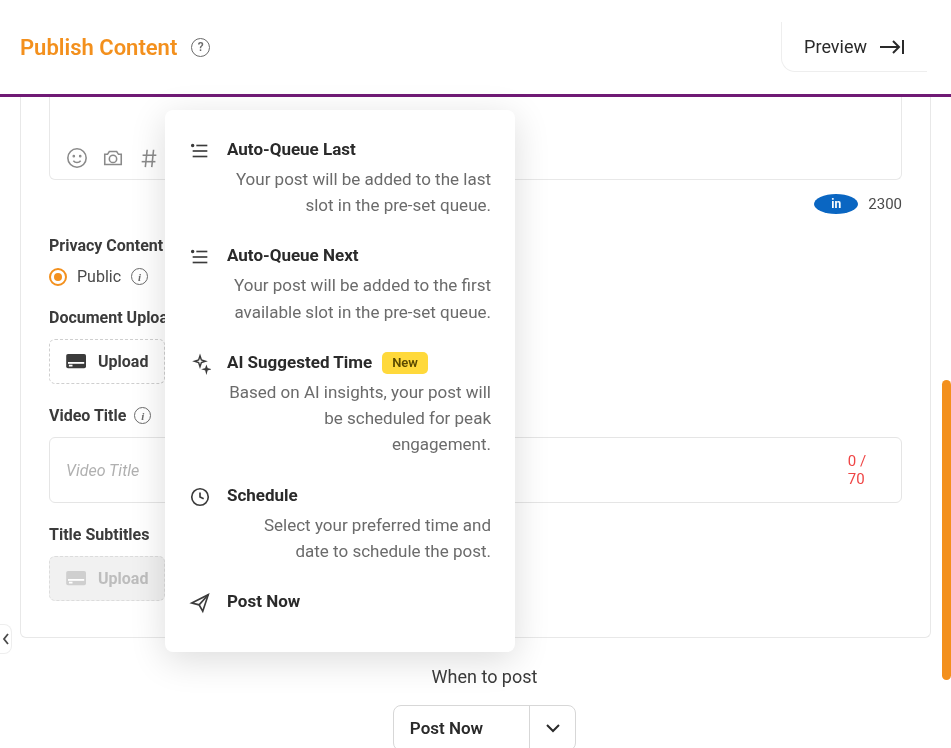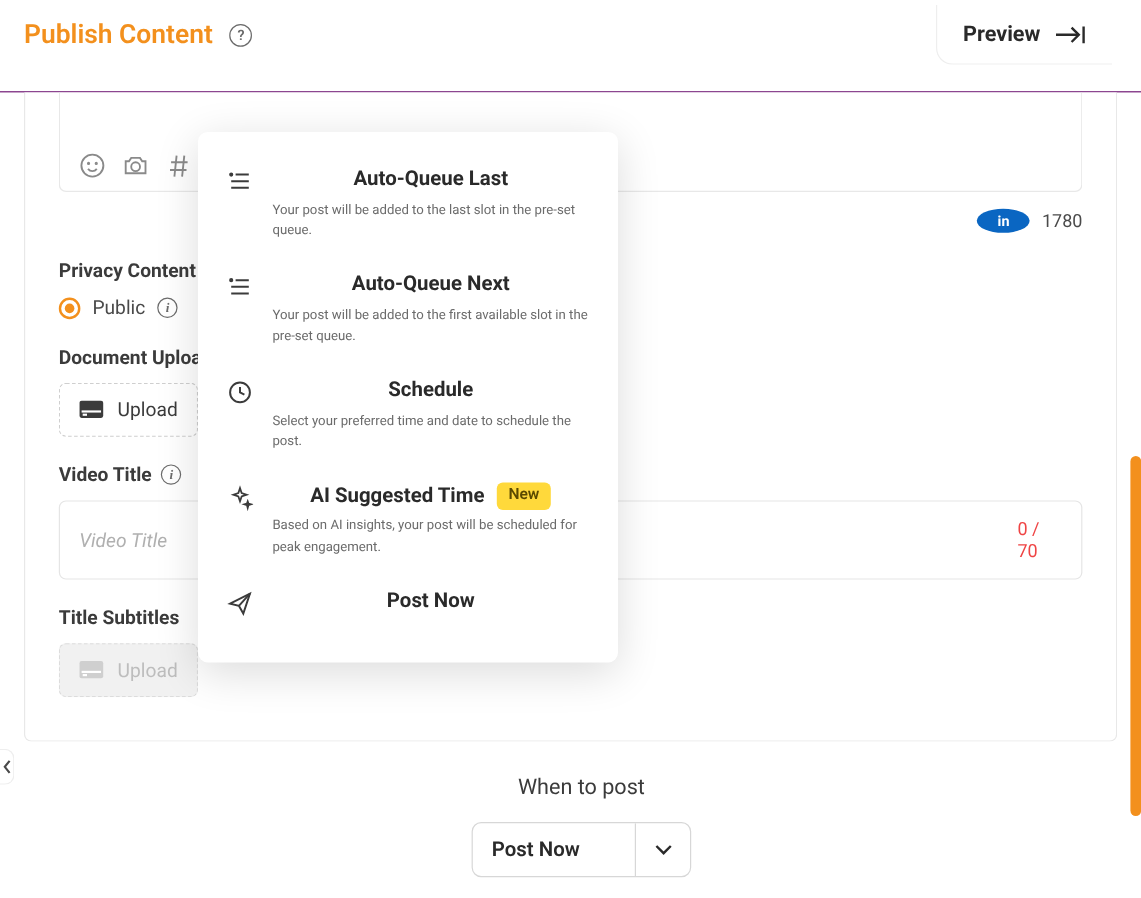--- a/index.html
+++ b/index.html
@@ -1,64 +1,64 @@
 <!DOCTYPE html>
 <html><head>
 <meta charset="utf-8">
 <style>
   * { box-sizing: border-box; margin: 0; padding: 0; font-family: -apple-system, BlinkMacSystemFont, "Segoe UI", Roboto, Helvetica, Arial, sans-serif; }
   body { width: 951px; height: 748px; background: #fff; color: #4a4a4a; position: relative; overflow: hidden; }
 
   
-  .header { display: flex; align-items: center; justify-content: space-between; padding: 4px 24px 22px 20px; border-bottom: 1px solid #701a75; }
+  .header { display: flex; align-items: center; justify-content: space-between; padding: 22px 24px 22px 20px; border-bottom: 3px solid #701a75; }
   .header-title { color: #f3901d; font-size: 22px; font-weight: 600; display: flex; align-items: center; gap: 14px; }
   .help-circle { width: 19px; height: 19px; border: 1.5px solid #6b6b6b; border-radius: 50%; display: inline-flex; align-items: center; justify-content: center; font-size: 12px; color: #6b6b6b; font-weight: 600; }
 
-  .preview-btn { display: flex; align-items: center; gap: 12px; font-size: 18px; font-weight: 700; color: #2a2a2a; border: 1px solid #eee; border-top: none; border-right: none; padding: 14px 22px; border-radius: 0 0 0 14px; background: #fff; cursor: pointer; }
+  .preview-btn { display: flex; align-items: center; gap: 12px; font-size: 18px; font-weight: 400; color: #2a2a2a; border: 1px solid #eee; border-top: none; border-right: none; padding: 14px 22px; border-radius: 0 0 0 14px; background: #fff; cursor: pointer; }
   .preview-icon svg { display: block; }
 
   
   .panel-wrap { padding: 0 20px; }
   .panel { border: 1px solid #e8e8e8; border-top: none; border-radius: 0 0 6px 6px; padding: 0 0 14px 0; background: #fff; }
   .compose-box { border: 1px solid #e8e8e8; border-top: none; border-radius: 0 0 6px 6px; margin: 0 28px; padding-top: 40px; }
 
   .icon-row { display: flex; gap: 14px; padding: 10px 16px; color: #8a8a8a; }
   .icon-row .icn { width: 22px; height: 22px; display: inline-flex; align-items: center; justify-content: center; font-size: 22px; cursor: pointer; }
 
   .counter-row { display: flex; justify-content: flex-end; align-items: center; gap: 10px; margin: 14px 28px 22px 28px; color: #4a4a4a; font-size: 15px; }
   .li-badge { width: 44px; height: 20px; border-radius: 50%; background: #0a66c2; color: #fff; display: inline-flex; align-items: center; justify-content: center; font-size: 12px; font-weight: 700; }
 
   .field-label { font-size: 16px; font-weight: 700; color: #3b3b3b; margin: 0 28px 12px 28px; display: flex; align-items: center; gap: 8px; }
   .radio-row { display: flex; align-items: center; gap: 10px; margin: 0 28px 22px 28px; }
   .radio { width: 18px; height: 18px; border-radius: 50%; border: 2px solid #f3901d; display: inline-flex; align-items: center; justify-content: center; }
   .radio.checked::after { content: ""; width: 8px; height: 8px; background: #f3901d; border-radius: 50%; }
 
   .upload-box { margin: 0 28px 22px 28px; }
-  .upload-btn { display: inline-flex; align-items: center; gap: 10px; border: 1px dashed #cfcfcf; padding: 12px 16px; border-radius: 6px; color: #3b3b3b; font-size: 16px; cursor: pointer; background: #fff; }
+  .upload-btn { display: inline-flex; align-items: center; gap: 10px; border: 1px dashed #cfcfcf; padding: 12px 16px; border-radius: 6px; color: #3b3b3b; font-size: 16px; cursor: pointer; background: #fff; font-weight: bold; }
   .upload-btn.disabled { background: #f1f1f1; color: #bdbdbd; cursor: default; border: 1px dashed #dcdcdc; }
   .upload-ic { width: 22px; height: 18px; }
 
   .input-row { margin: 0 28px 22px 28px; border: 1px solid #e5e5e5; border-radius: 6px; display: flex; align-items: center; padding: 14px 16px; }
   .input-row input { border: none; outline: none; font-size: 16px; color: #4a4a4a; width: 100%; font-style: italic; }
   .input-row input::placeholder { color: #b0b0b0; font-style: italic; }
   .char-count { color: #ef4444; font-size: 15px; }
 
   
   .footer-row { display: flex; align-items: center; gap: 18px; padding: 28px 20px 0 38px; font-size: 18px; color: #3b3b3b; flex-direction: column; }
   .select-box { display: flex; align-items: stretch; border: 1px solid #d7d7d7; border-radius: 8px; overflow: hidden; }
   .select-val { padding: 12px 46px 12px 16px; font-size: 17px; font-weight: 600; color: #2a2a2a; }
   .select-caret { border-left: 1px solid #d7d7d7; width: 46px; display: flex; align-items: center; justify-content: center; cursor: pointer; }
 
   
   .popover { position: absolute; left: 165px; top: 110px; width: 350px; background: #fff; border-radius: 8px; box-shadow: 0 8px 36px rgba(0,0,0,0.14); padding: 18px 4px; z-index: 50; }
   .pop-item { display: flex; gap: 16px; padding: 10px 20px 16px 20px; cursor: pointer; }
   .pop-ic { width: 22px; flex-shrink: 0; margin-top: 2px; color: #3b3b3b; }
   .pop-body { flex: 1; }
-  .pop-title { font-size: 17px; font-weight: 700; color: #2a2a2a; display: flex; align-items: center; gap: 10px; line-height: 1.4; justify-content: center; }
-  .pop-desc { font-size: 11px; color: #6b6b6b; line-height: 1.55; margin-top: 4px; }
+  .pop-title { font-size: 17px; font-weight: 700; color: #2a2a2a; display: flex; align-items: center; gap: 10px; line-height: 1.4; }
+  .pop-desc { font-size: 17px; color: #6b6b6b; line-height: 1.55; margin-top: 4px; text-align: right; }
   .badge-new { background: #ffd93b; color: #5b4a00; font-size: 13px; font-weight: 600; padding: 2px 10px; border-radius: 5px; }
 
   
   .scroll-accent { position: absolute; right: 0; top: 380px; width: 9px; height: 300px; background: #f3901d; border-radius: 5px; }
 
   
   .left-edge { position: absolute; left: 0; top: 624px; width: 12px; height: 30px; display: flex; align-items: center; justify-content: center; color: #4a4a4a; border: 1px solid #eee; border-left: none; border-radius: 0 8px 8px 0; font-size: 14px; background: #fff; cursor: pointer; }
 
   .info-i { width: 17px; height: 17px; border: 1.5px solid #6b6b6b; border-radius: 50%; display: inline-flex; align-items: center; justify-content: center; font-size: 11px; color: #6b6b6b; font-weight: 600; font-family: serif; font-style: italic; }
 </style>
@@ -107,21 +107,21 @@
               <line x1="4" y1="16" x2="19" y2="16"></line>
               <line x1="10" y1="3" x2="8" y2="22"></line>
               <line x1="17" y1="3" x2="15" y2="22"></line>
             </svg>
         </span>
       </div>
     </div>
 
     <div class="counter-row">
       <span class="li-badge">in</span>
-      <span>1780</span>
+      <span>2300</span>
     </div>
 
     <div class="field-label">
       <span>Privacy Content</span>
     </div>
     <div class="radio-row">
       <span class="radio checked"></span>
       <span>Public</span>
       <span class="info-i">i</span>
     </div>
@@ -208,46 +208,46 @@
     <div class="pop-body">
       <div class="pop-title">
           <span>Auto-Queue Next</span>
         </div>
       <div class="pop-desc">Your post will be added to the first available slot in the pre-set queue.</div>
     </div>
   </div>
 
   <div class="pop-item">
     <span class="pop-ic">
-      <svg width="22" height="22" viewBox="0 0 24 24" fill="none" stroke="#3b3b3b" stroke-width="1.8">
-          <circle cx="12" cy="12" r="9"></circle>
-          <polyline points="12,7 12,12 16,14"></polyline>
-        </svg>
-    </span>
-    <div class="pop-body">
-      <div class="pop-title">
-          <span>Schedule</span>
-        </div>
-      <div class="pop-desc">Select your preferred time and date to schedule the post.</div>
-    </div>
-  </div>
-
-  <div class="pop-item">
-    <span class="pop-ic">
       <svg width="22" height="22" viewBox="0 0 24 24" fill="none" stroke="#3b3b3b" stroke-width="1.6">
           <path d="M12 3l1.5 4.5L18 9l-4.5 1.5L12 15l-1.5-4.5L6 9l4.5-1.5z"></path>
           <path d="M19 15l0.7 2L22 17.7l-2.3 0.7L19 21l-0.7-2.6L16 17.7l2.3-0.7z"></path>
         </svg>
     </span>
     <div class="pop-body">
       <div class="pop-title">
         <span>AI Suggested Time</span>
         <span class="badge-new">New</span>
       </div>
       <div class="pop-desc">Based on AI insights, your post will be scheduled for peak engagement.</div>
+    </div>
+  </div>
+
+  <div class="pop-item">
+    <span class="pop-ic">
+      <svg width="22" height="22" viewBox="0 0 24 24" fill="none" stroke="#3b3b3b" stroke-width="1.8">
+          <circle cx="12" cy="12" r="9"></circle>
+          <polyline points="12,7 12,12 16,14"></polyline>
+        </svg>
+    </span>
+    <div class="pop-body">
+      <div class="pop-title">
+          <span>Schedule</span>
+        </div>
+      <div class="pop-desc">Select your preferred time and date to schedule the post.</div>
     </div>
   </div>
 
   <div class="pop-item">
     <span class="pop-ic">
       <svg width="22" height="22" viewBox="0 0 24 24" fill="none" stroke="#3b3b3b" stroke-width="1.8">
           <path d="M3 12l18-9-6 18-4-7z"></path>
           <line x1="11" y1="14" x2="21" y2="3"></line>
         </svg>
     </span>

